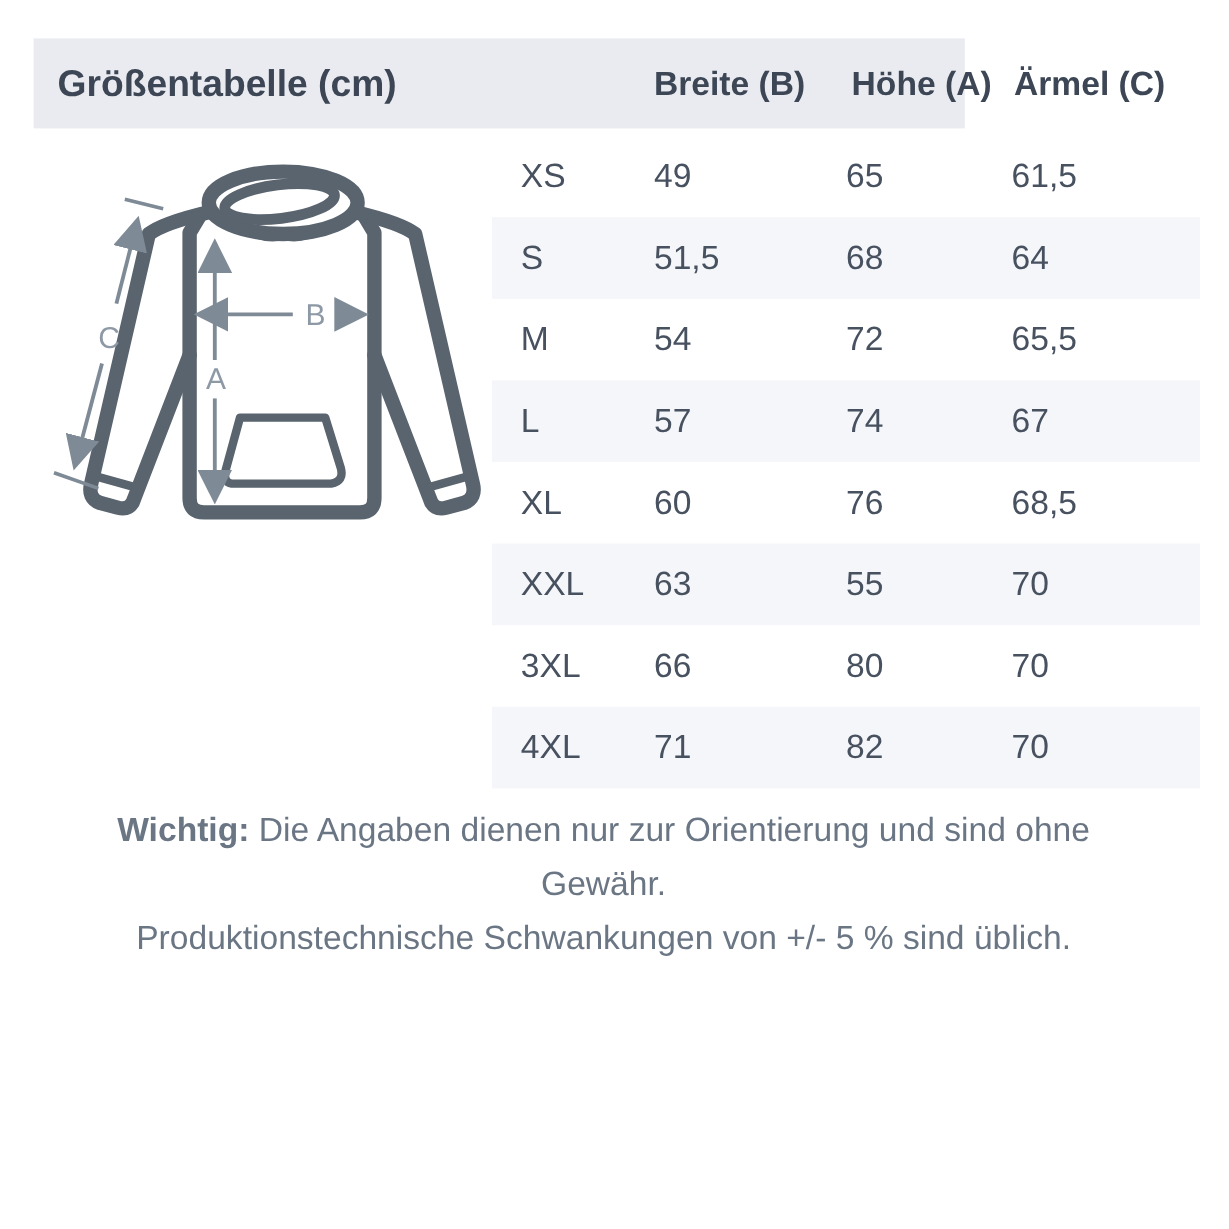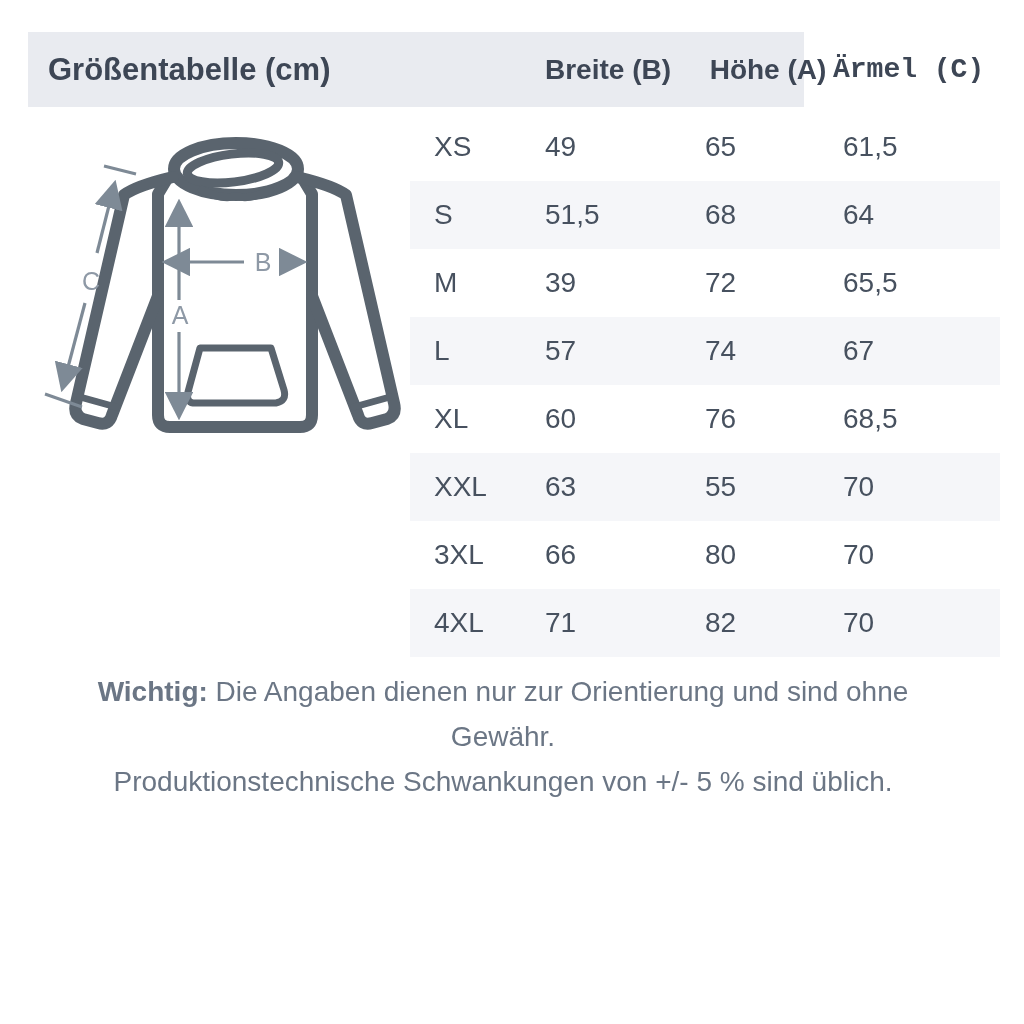--- a/index.html
+++ b/index.html
@@ -16,21 +16,21 @@
     position:absolute;left:20px;top:0;height:75px;line-height:75px;
     font-size:31px;font-weight:bold;color:var(--head-text,#3d4655);
   }
   .colhead{
     position:absolute;top:0;height:75px;line-height:75px;width:150px;
     text-align:center;font-size:28px;font-weight:bold;color:var(--head-text,#3d4655);
     white-space:nowrap;
   }
   .colhead.cb{left:505px;}
   .colhead.ch{left:665px;}
-  .colhead.ca{left:805px;font-family:Liberation Mono, monospace;}
+  .colhead.ca{left:805px;}
 
   .sizetable{position:absolute;left:410px;top:113px;width:590px;}
   .trow{position:relative;height:68px;}
   .trow.alt{background:var(--row-alt,#f5f6f9);}
   .cell{
     position:absolute;top:0;height:68px;line-height:68px;width:140px;
     text-align:left;font-size:28px;color:var(--cell-text,#47515f);
   }
   .cell.c0{left:24px;}
   .cell.c1{left:135px;}
@@ -102,21 +102,21 @@
       <span class="cell c3">61,5</span>
     </div>
     <div class="trow alt">
       <span class="cell c0">S</span>
       <span class="cell c1">51,5</span>
       <span class="cell c2">68</span>
       <span class="cell c3">64</span>
     </div>
     <div class="trow">
       <span class="cell c0">M</span>
-      <span class="cell c1">39</span>
+      <span class="cell c1">54</span>
       <span class="cell c2">72</span>
       <span class="cell c3">65,5</span>
     </div>
     <div class="trow alt">
       <span class="cell c0">L</span>
       <span class="cell c1">57</span>
       <span class="cell c2">74</span>
       <span class="cell c3">67</span>
     </div>
     <div class="trow">

